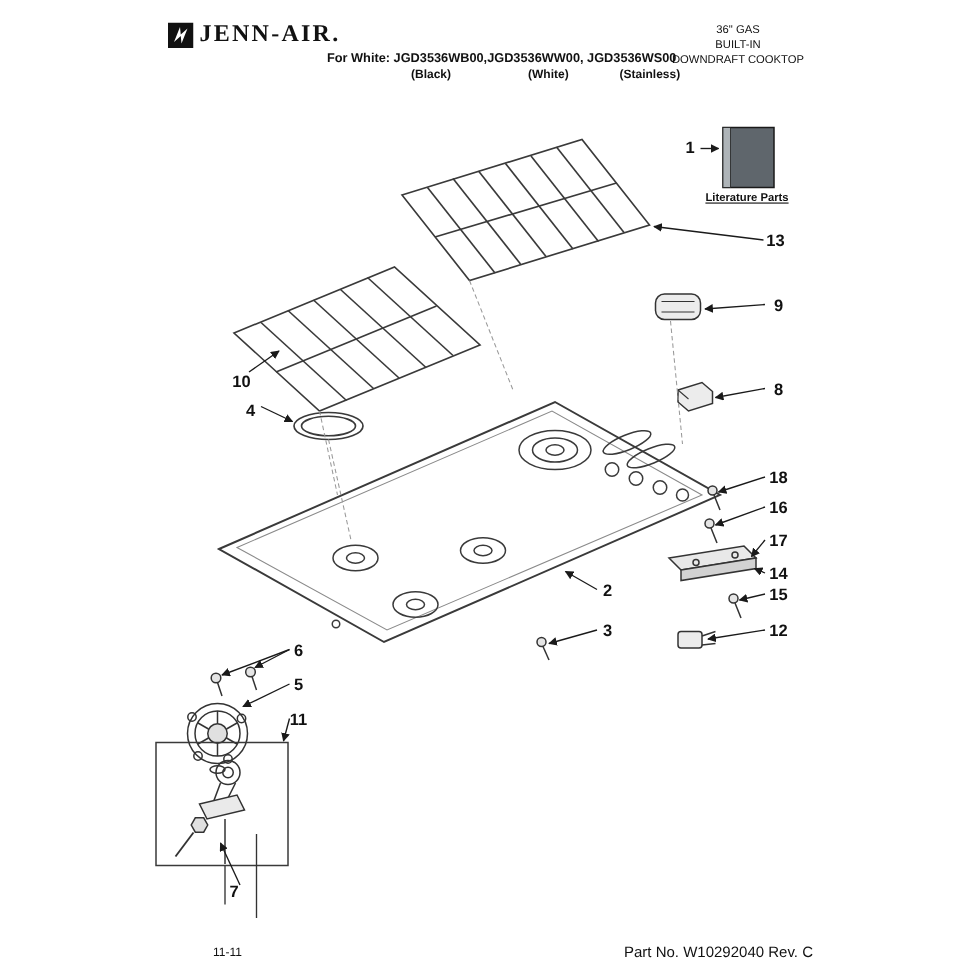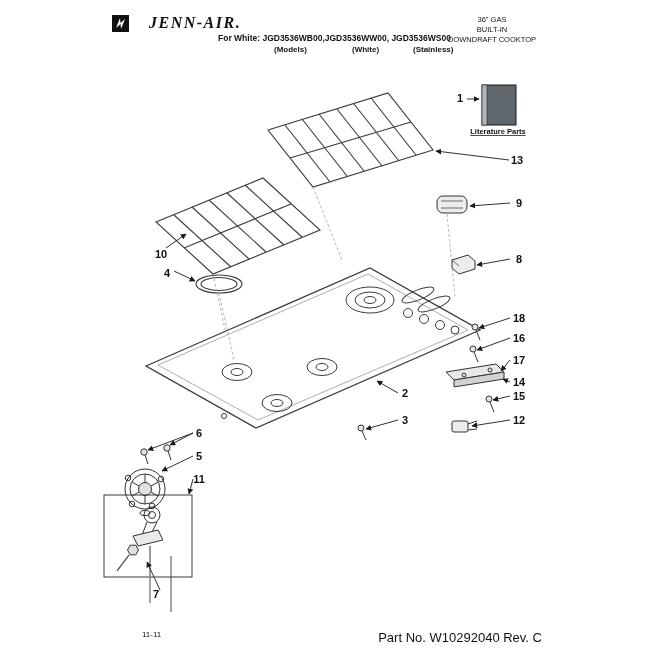--- a/index.html
+++ b/index.html
@@ -1,43 +1,43 @@
 <!DOCTYPE html>
 <html><head>
 <meta charset="utf-8">
 <style>
   html,body{margin:0;padding:0;background:#fff;}
   body{width:650px;height:650px;position:relative;font-family:"Liberation Sans",sans-serif;color:#111;}
   .abs{position:absolute;}
-  .brand-row{position:absolute;left:112px;top:14px;display:flex;align-items:center;gap:20px;font-style:italic;}
+  .brand-row{position:absolute;left:112px;top:14px;display:flex;align-items:center;gap:4px;}
   .brand-text{font-family:"Liberation Serif",serif;font-weight:bold;font-size:16px;letter-spacing:1.5px;}
   .models{position:absolute;left:218px;top:33px;font-size:8.5px;font-weight:bold;white-space:nowrap;}
   .color-label{position:absolute;top:45px;font-size:8px;font-weight:bold;}
   .product{position:absolute;left:438px;top:15px;width:108px;text-align:center;font-size:7.5px;line-height:1.35;}
   .footer-left{position:absolute;left:110px;top:630px;font-size:8px;margin-left:32px;}
-  .footer-right{position:absolute;right:108px;top:630px;font-size:13px;}
+  .footer-right{position:absolute;right:108px;top:630px;font-size:10px;}
   svg text{font-family:"Liberation Sans",sans-serif;font-weight:bold;font-size:11px;fill:#111;}
   svg text.small-label{font-size:7.5px;}
 </style>
 </head>
 <body>
 
 <div class="brand-row">
   <svg width="17" height="17">
     <rect x="0" y="0" width="17" height="17" fill="#111"></rect>
     <path d="M4,13 L8,3 L8.5,8 L13,4 L9,14 L8.5,9 Z" fill="#fff"></path>
   </svg>
   <span class="brand-text">JENN-AIR.</span>
 </div>
 
 <div class="models">
   <span>For White:</span>
   <span>JGD3536WB00,JGD3536WW00, JGD3536WS00</span>
 </div>
-<span class="color-label" style="left:274px;">(Models)</span>
+<span class="color-label" style="left:274px;">(Black)</span>
 <span class="color-label" style="left:340px;padding-left:12px;">(White)</span>
 <span class="color-label" style="left:413px;">(Stainless)</span>
 
 <div class="product">
   <div>36" GAS</div>
   <div>BUILT-IN</div>
   <div>DOWNDRAFT COOKTOP</div>
 </div>
 
 <svg class="abs" style="left:0;top:0;" width="650" height="650" viewBox="0 0 650 650">

